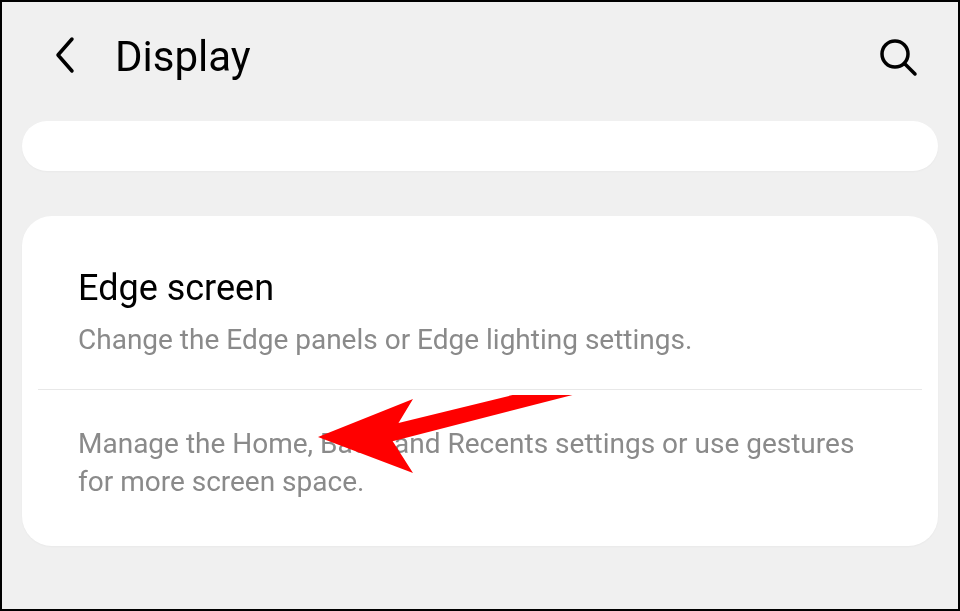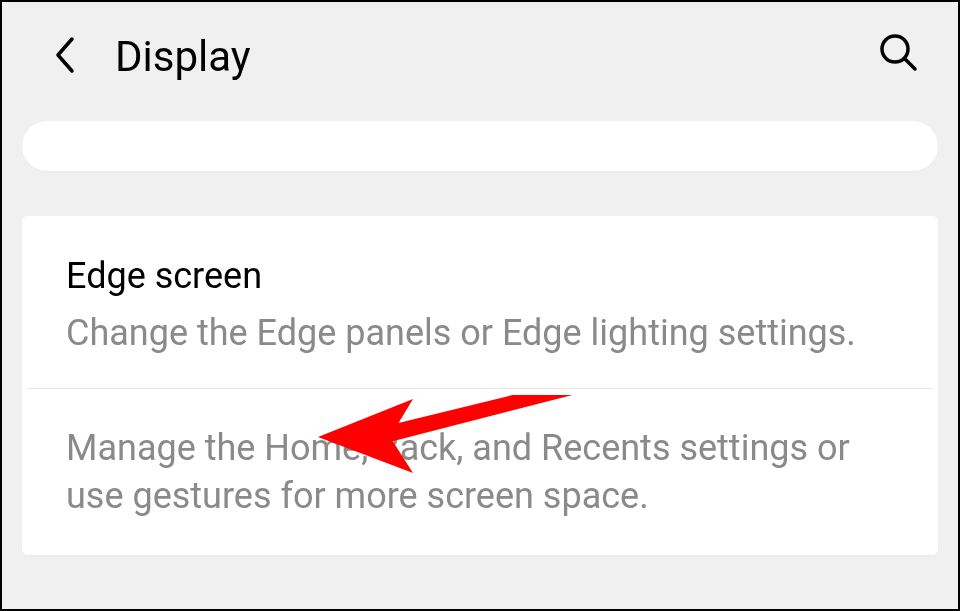--- a/index.html
+++ b/index.html
@@ -16,21 +16,21 @@
     }
     .frame {
       width: 960px;
       height: 611px;
       border: 2px solid #000;
       background: #f0f0f0;
       position: relative;
     }
     .header {
       display: flex;
-      align-items: flex-start;
+      align-items: flex-end;
       justify-content: space-between;
       padding: 30px 40px 40px 50px;
     }
     .header-left {
       display: flex;
       align-items: center;
       gap: 35px;
     }
     .back-btn {
       cursor: pointer;
@@ -60,40 +60,40 @@
     }
     .card-thin {
       background: #fff;
       border-radius: 30px;
       height: 50px;
       margin-bottom: 45px;
       box-shadow: 0 1px 2px rgba(0,0,0,0.03);
     }
     .card {
       background: #fff;
-      border-radius: 6px;
-      padding: 4px;
+      border-radius: 30px;
+      padding: 16px;
       box-shadow: 0 1px 2px rgba(0,0,0,0.03);
     }
     .list-item {
       padding: 35px 40px 30px 40px;
       border-bottom: 1px solid #e8e8e8;
       cursor: pointer;
     }
     .list-item:last-child {
       border-bottom: none;
     }
     .item-title {
       font-size: 36px;
       font-weight: 400;
       color: #000;
       margin-bottom: 12px;
     }
     .item-desc {
-      font-size: 36px;
+      font-size: 28px;
       color: #8a8a8a;
       line-height: 1.35;
     }
     .arrow-annotation {
       position: absolute;
       left: 316px;
       top: 393px;
       pointer-events: none;
     }
   </style>

